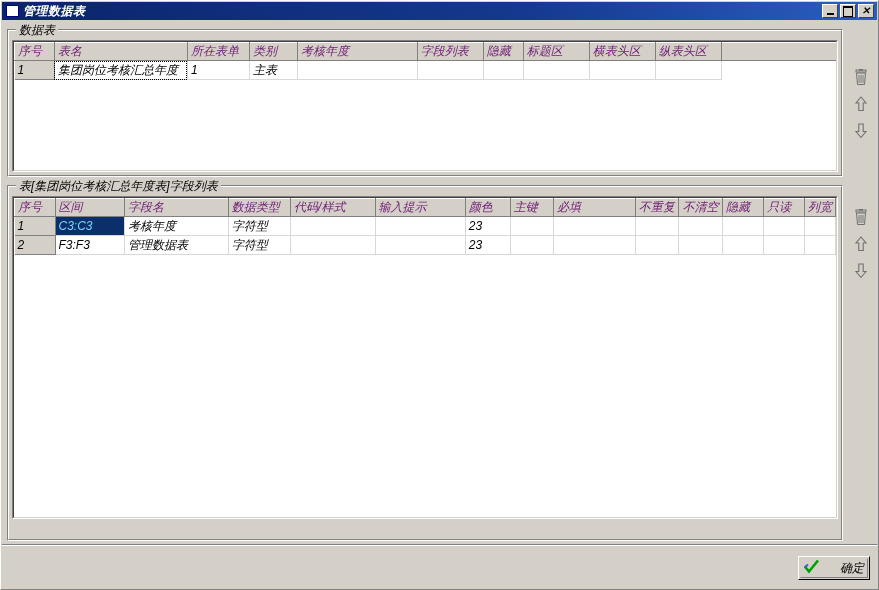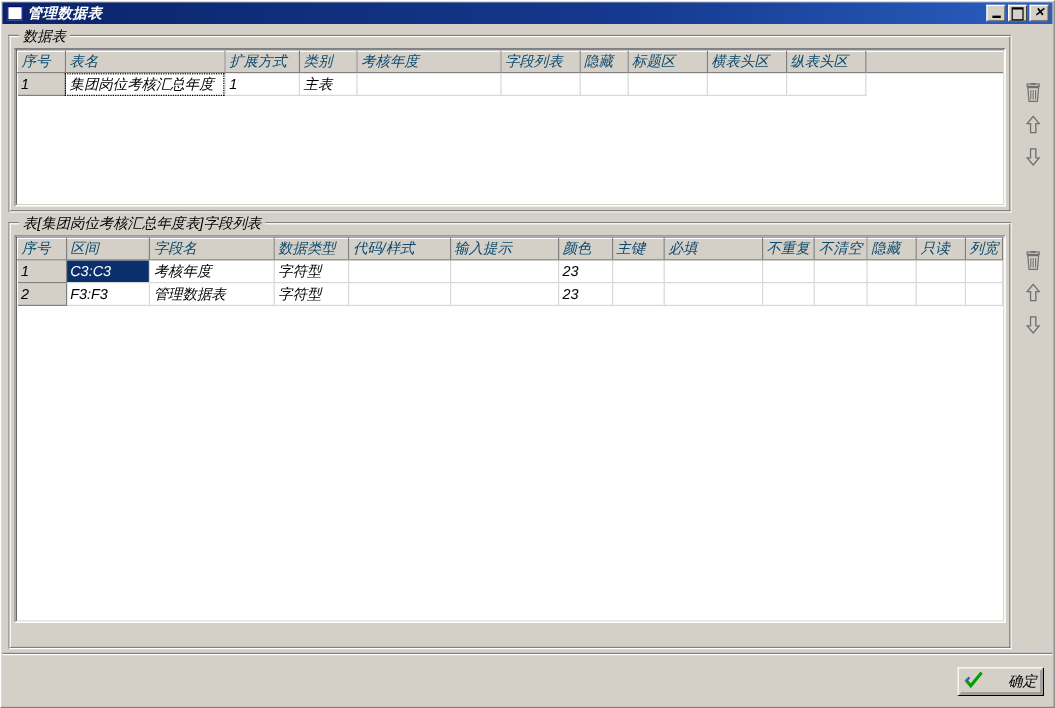--- a/index.html
+++ b/index.html
@@ -143,21 +143,21 @@
     border-bottom: 1px solid #808080;
     border-top: 1px solid #ffffff;
     border-left: 1px solid #ffffff;
     font-weight: normal;
     text-align: left;
     padding: 0 3px;
     height: 17px;
     font-size: 12px;
     white-space: nowrap;
     overflow: hidden;
-    color: #0c4a6e;
+    color: #701a75;
   }
   table.lv td {
     border-right: 1px solid #d8d8d8;
     border-bottom: 1px solid #d8d8d8;
     padding: 0 3px;
     height: 19px;
     font-size: 12px;
     white-space: nowrap;
     overflow: hidden;
     background: #ffffff;
@@ -165,21 +165,21 @@
     vertical-align: middle;
   }
   table.lv td.rownum {
     background: #d4d0c8;
     border-right: 1px solid #808080;
     border-bottom: 1px solid #808080;
     color: #000;
   }
   table.lv td.sel {
     background: #0a2f6b;
-    color: #ffffff;
+    color: #7dd3fc;
   }
   table.lv td.focus-dotted {
     outline: 1px dotted #000;
     outline-offset: -1px;
   }
 
   
   .side-tools {
     position: absolute;
     width: 26px;
@@ -270,21 +270,21 @@
             <col style="width:40px">
               <col style="width:66px">
               <col style="width:66px">
             <col style="width:66px">
               <col style="width:115px">
           </colgroup>
           <thead>
             <tr>
               <th>序号</th>
               <th>表名</th>
-              <th>扩展方式</th>
+              <th>所在表单</th>
               <th>类别</th>
               <th>考核年度</th>
               <th>字段列表</th>
               <th>隐藏</th>
               <th>标题区</th>
               <th>横表头区</th>
               <th>纵表头区</th>
               <th style="border-right:none;background:#d4d0c8"></th>
             </tr>
           </thead>

